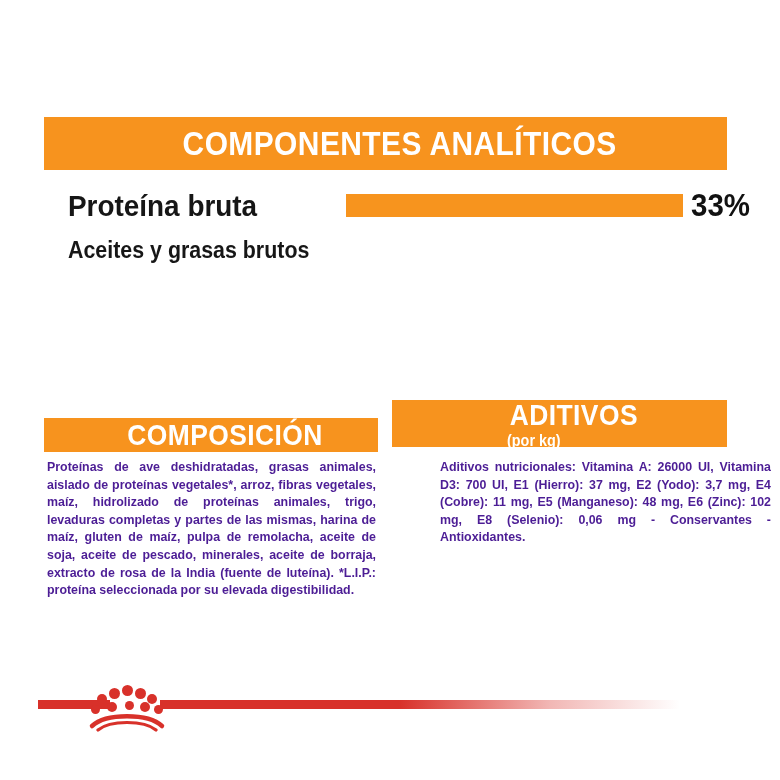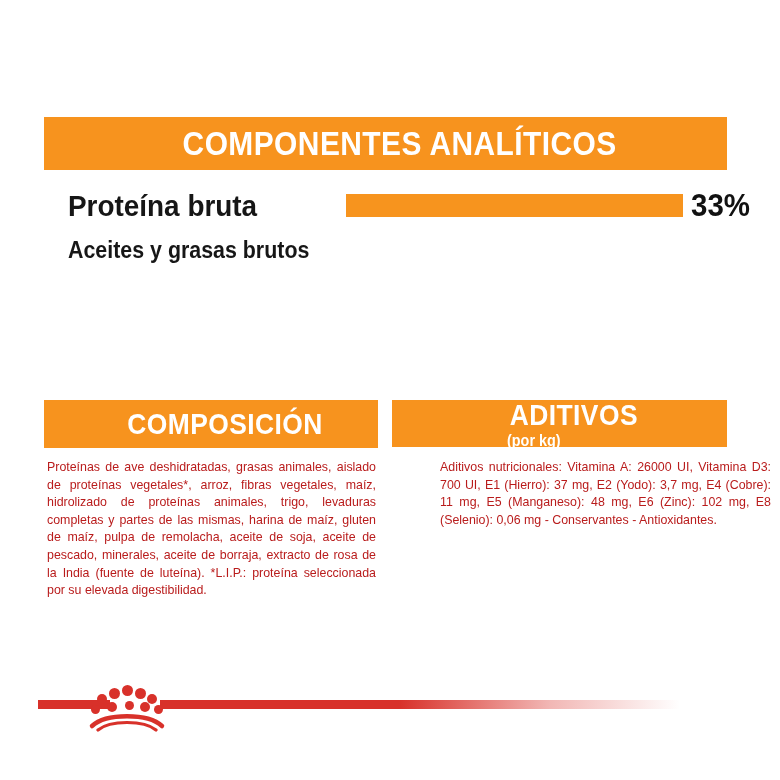--- a/index.html
+++ b/index.html
@@ -99,23 +99,23 @@
     margin-left: 8px;
     white-space: nowrap;
     transform: scaleX(0.95);
     transform-origin: left center;
   }
 
   
   #composition-banner {
     position: absolute;
     left: 44px;
-    top: 400px;
+    top: 418px;
     width: 334px;
-    height: 48px;
+    height: 34px;
   }
   #composition-banner .banner-title { font-size: 30px; }
 
   #additives-banner {
     position: absolute;
     left: 392px;
     top: 400px;
     width: 335px;
     height: 47px;
   }
@@ -134,22 +134,23 @@
     align-items: flex-start;
     justify-content: center;
     flex-direction: column;
   }
 
   .body-col {
     position: absolute;
     top: 459px;
     font-size: 12.4px;
     line-height: 17.6px;
-    color: #b91c1c;
+    color: #4c1d95;
     text-align: justify;
+    font-weight: bold;
   }
   #composition-text {
     left: 47px;
     width: 329px;
   }
   #additives-text {
     left: 394px;
     width: 331px;
     margin-left: 46px;
   }

